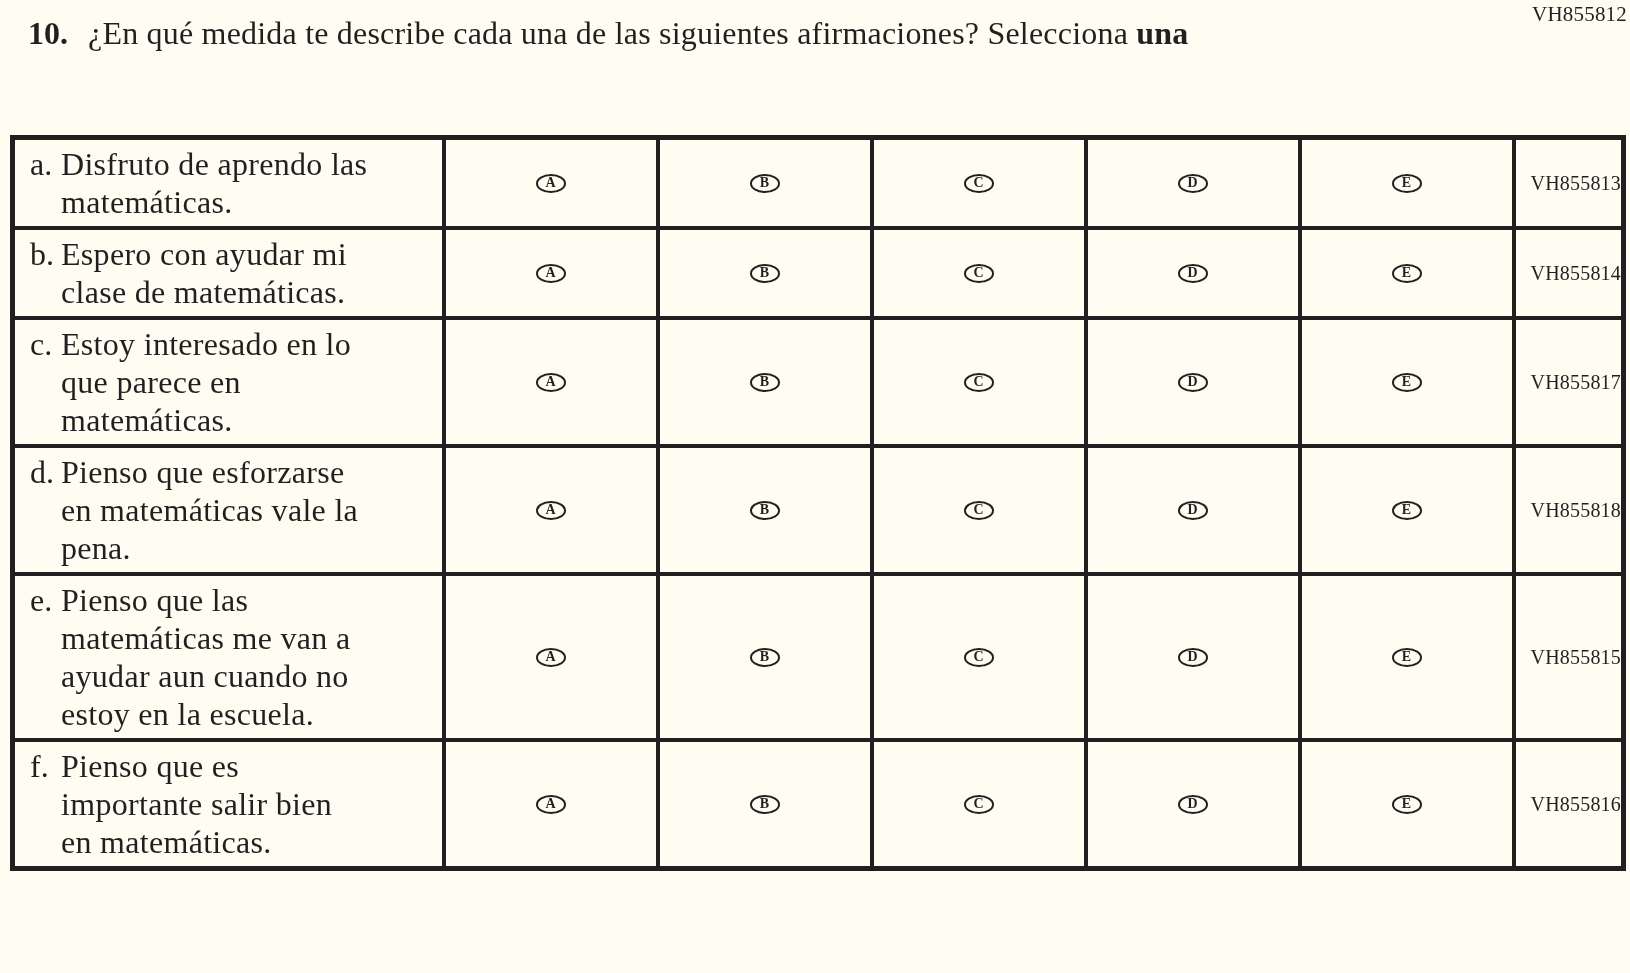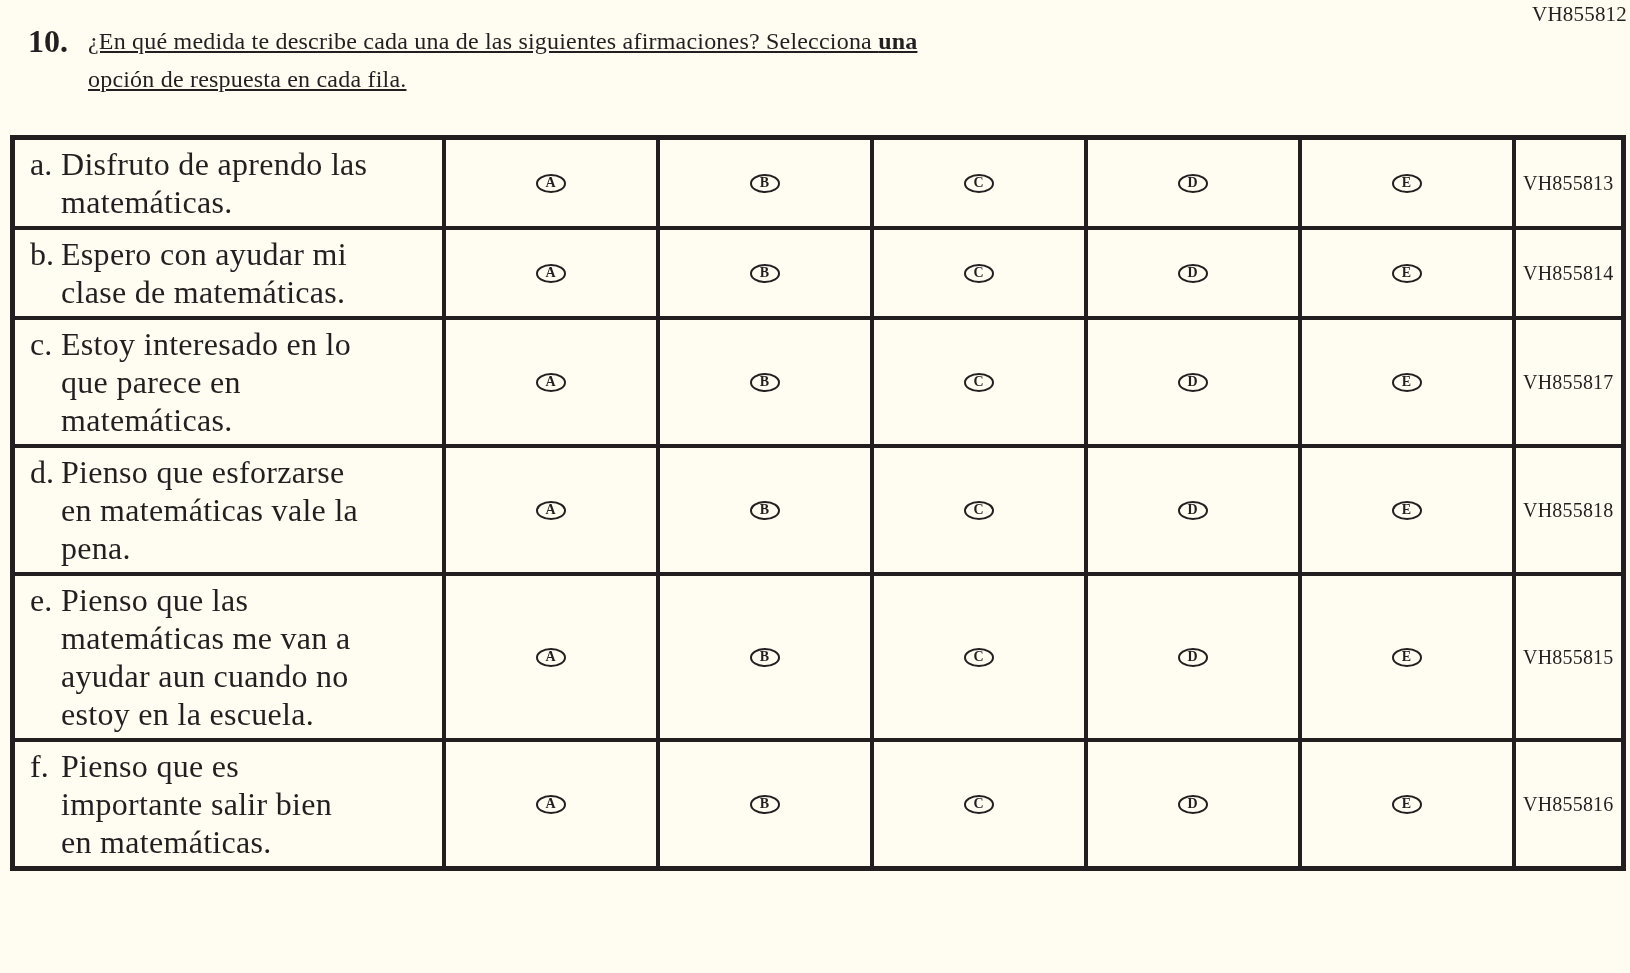--- a/index.html
+++ b/index.html
@@ -17,28 +17,27 @@
     overflow:hidden;
   }
   .top-code{
     position:absolute;top:2px;right:3px;
     font-size:21px;letter-spacing:.2px;
   }
   .question{
     position:absolute;left:28px;top:14px;
     display:flex;align-items:flex-start;
     width:1560px;
-    margin-top:8px;
   }
   .q-num{
     font-weight:bold;font-size:32px;line-height:38px;
     width:60px;flex:none;
   }
   .q-text{
-    font-size:24px;line-height:38px;letter-spacing:.2px;text-decoration:underline;
+    font-size:32px;line-height:38px;letter-spacing:.2px;
   }
   .q-text b{font-weight:bold;}
   table.matrix{
     position:absolute;left:10px;top:135px;
     width:1611px;
     border-collapse:collapse;table-layout:fixed;
     border:5px solid var(--ink);
   }
   .matrix th,.matrix td{
     border:4px solid var(--ink);
@@ -63,32 +62,32 @@
   }
   td.opt{text-align:center;vertical-align:middle;}
   .bubble{
     display:inline-flex;align-items:center;justify-content:center;
     width:30px;height:19px;
     border:2px solid var(--ink);border-radius:50%;
     font-size:14px;line-height:1;font-weight:bold;
     cursor:pointer;
   }
   td.code{
-    text-align:center;vertical-align:middle;
+    text-align:right;vertical-align:middle;
     font-size:20px;letter-spacing:.2px;
   }
 </style>
 </head>
 <body>
 
 <div class="top-code">VH855812</div>
 
 <div class="question">
   <div class="q-num">10.</div>
-  <div class="q-text"><span>¿En qué medida te describe cada una de las siguientes afirmaciones? Selecciona </span><b>una</b><br><span>opción de respuesta en cada fila.</span></div>
+  <div class="q-text"><span>¿En qué medida te describe cada una de las siguientes afirmaciones? Selecciona </span><b>una</b><br></div>
 </div>
 
 <table class="matrix">
   <colgroup>
     <col style="width:431px">
       <col style="width:214px">
       <col style="width:214px">
       <col style="width:214px">
       <col style="width:214px">
       <col style="width:214px">

